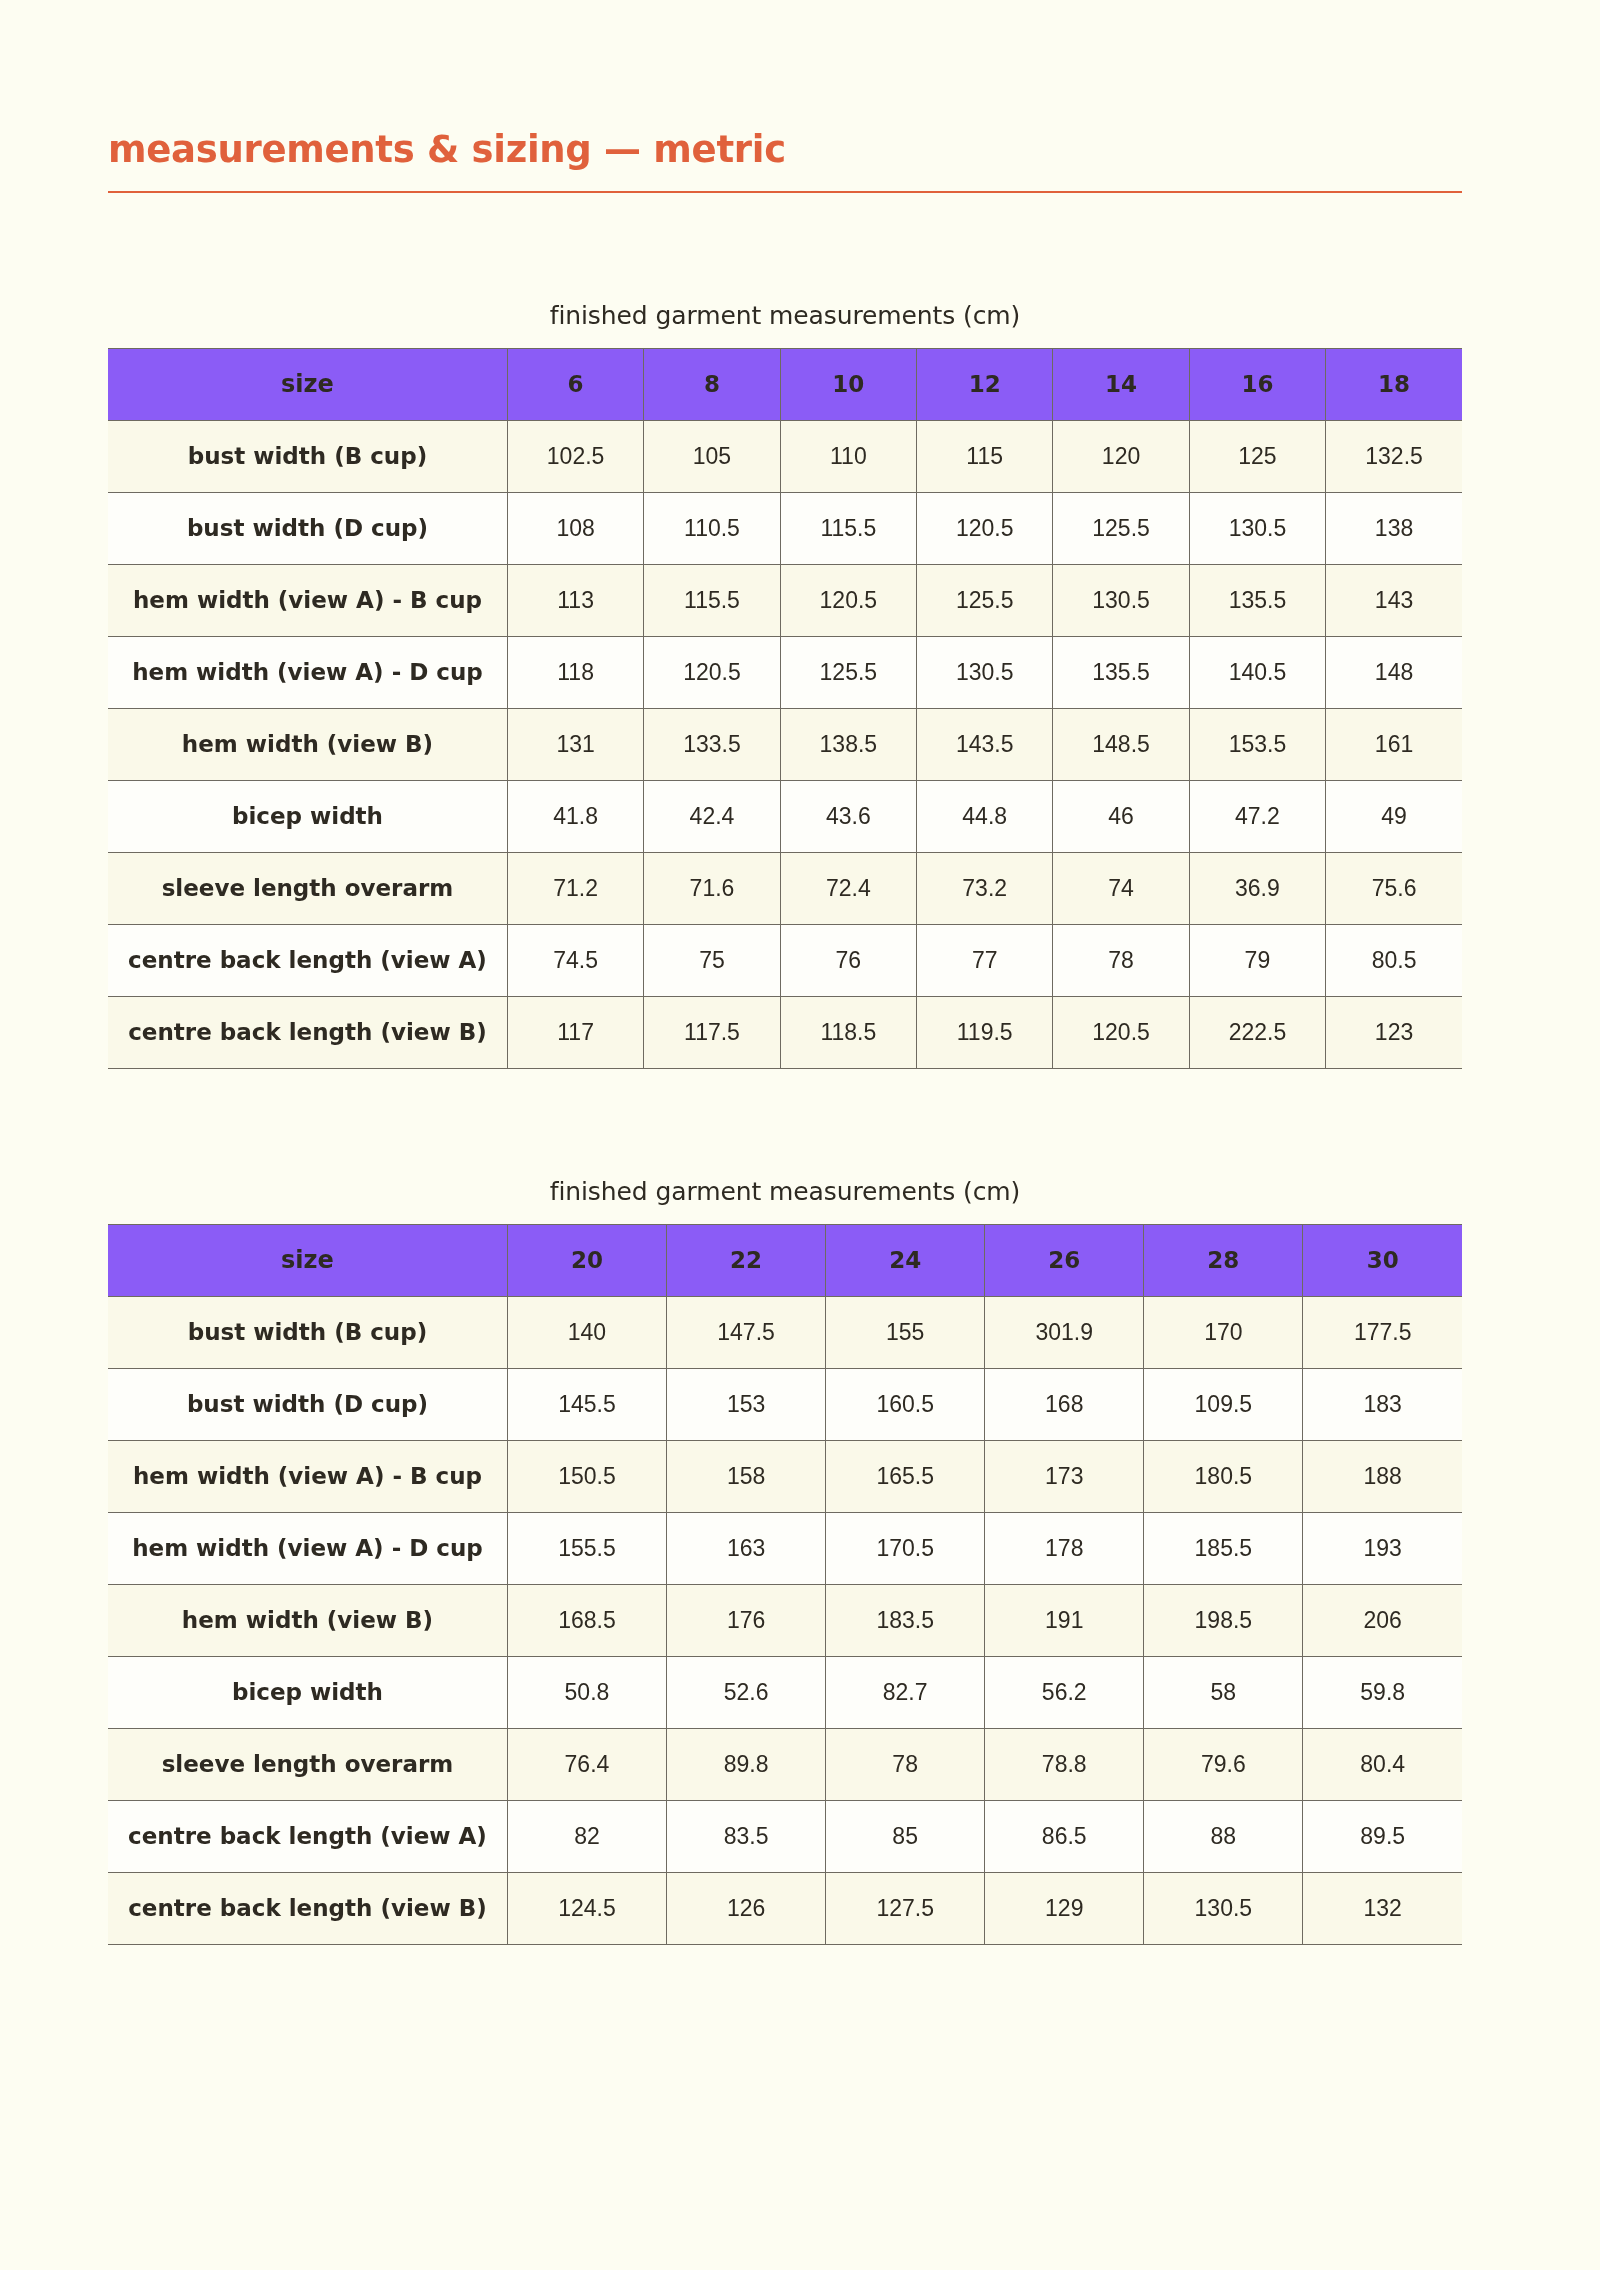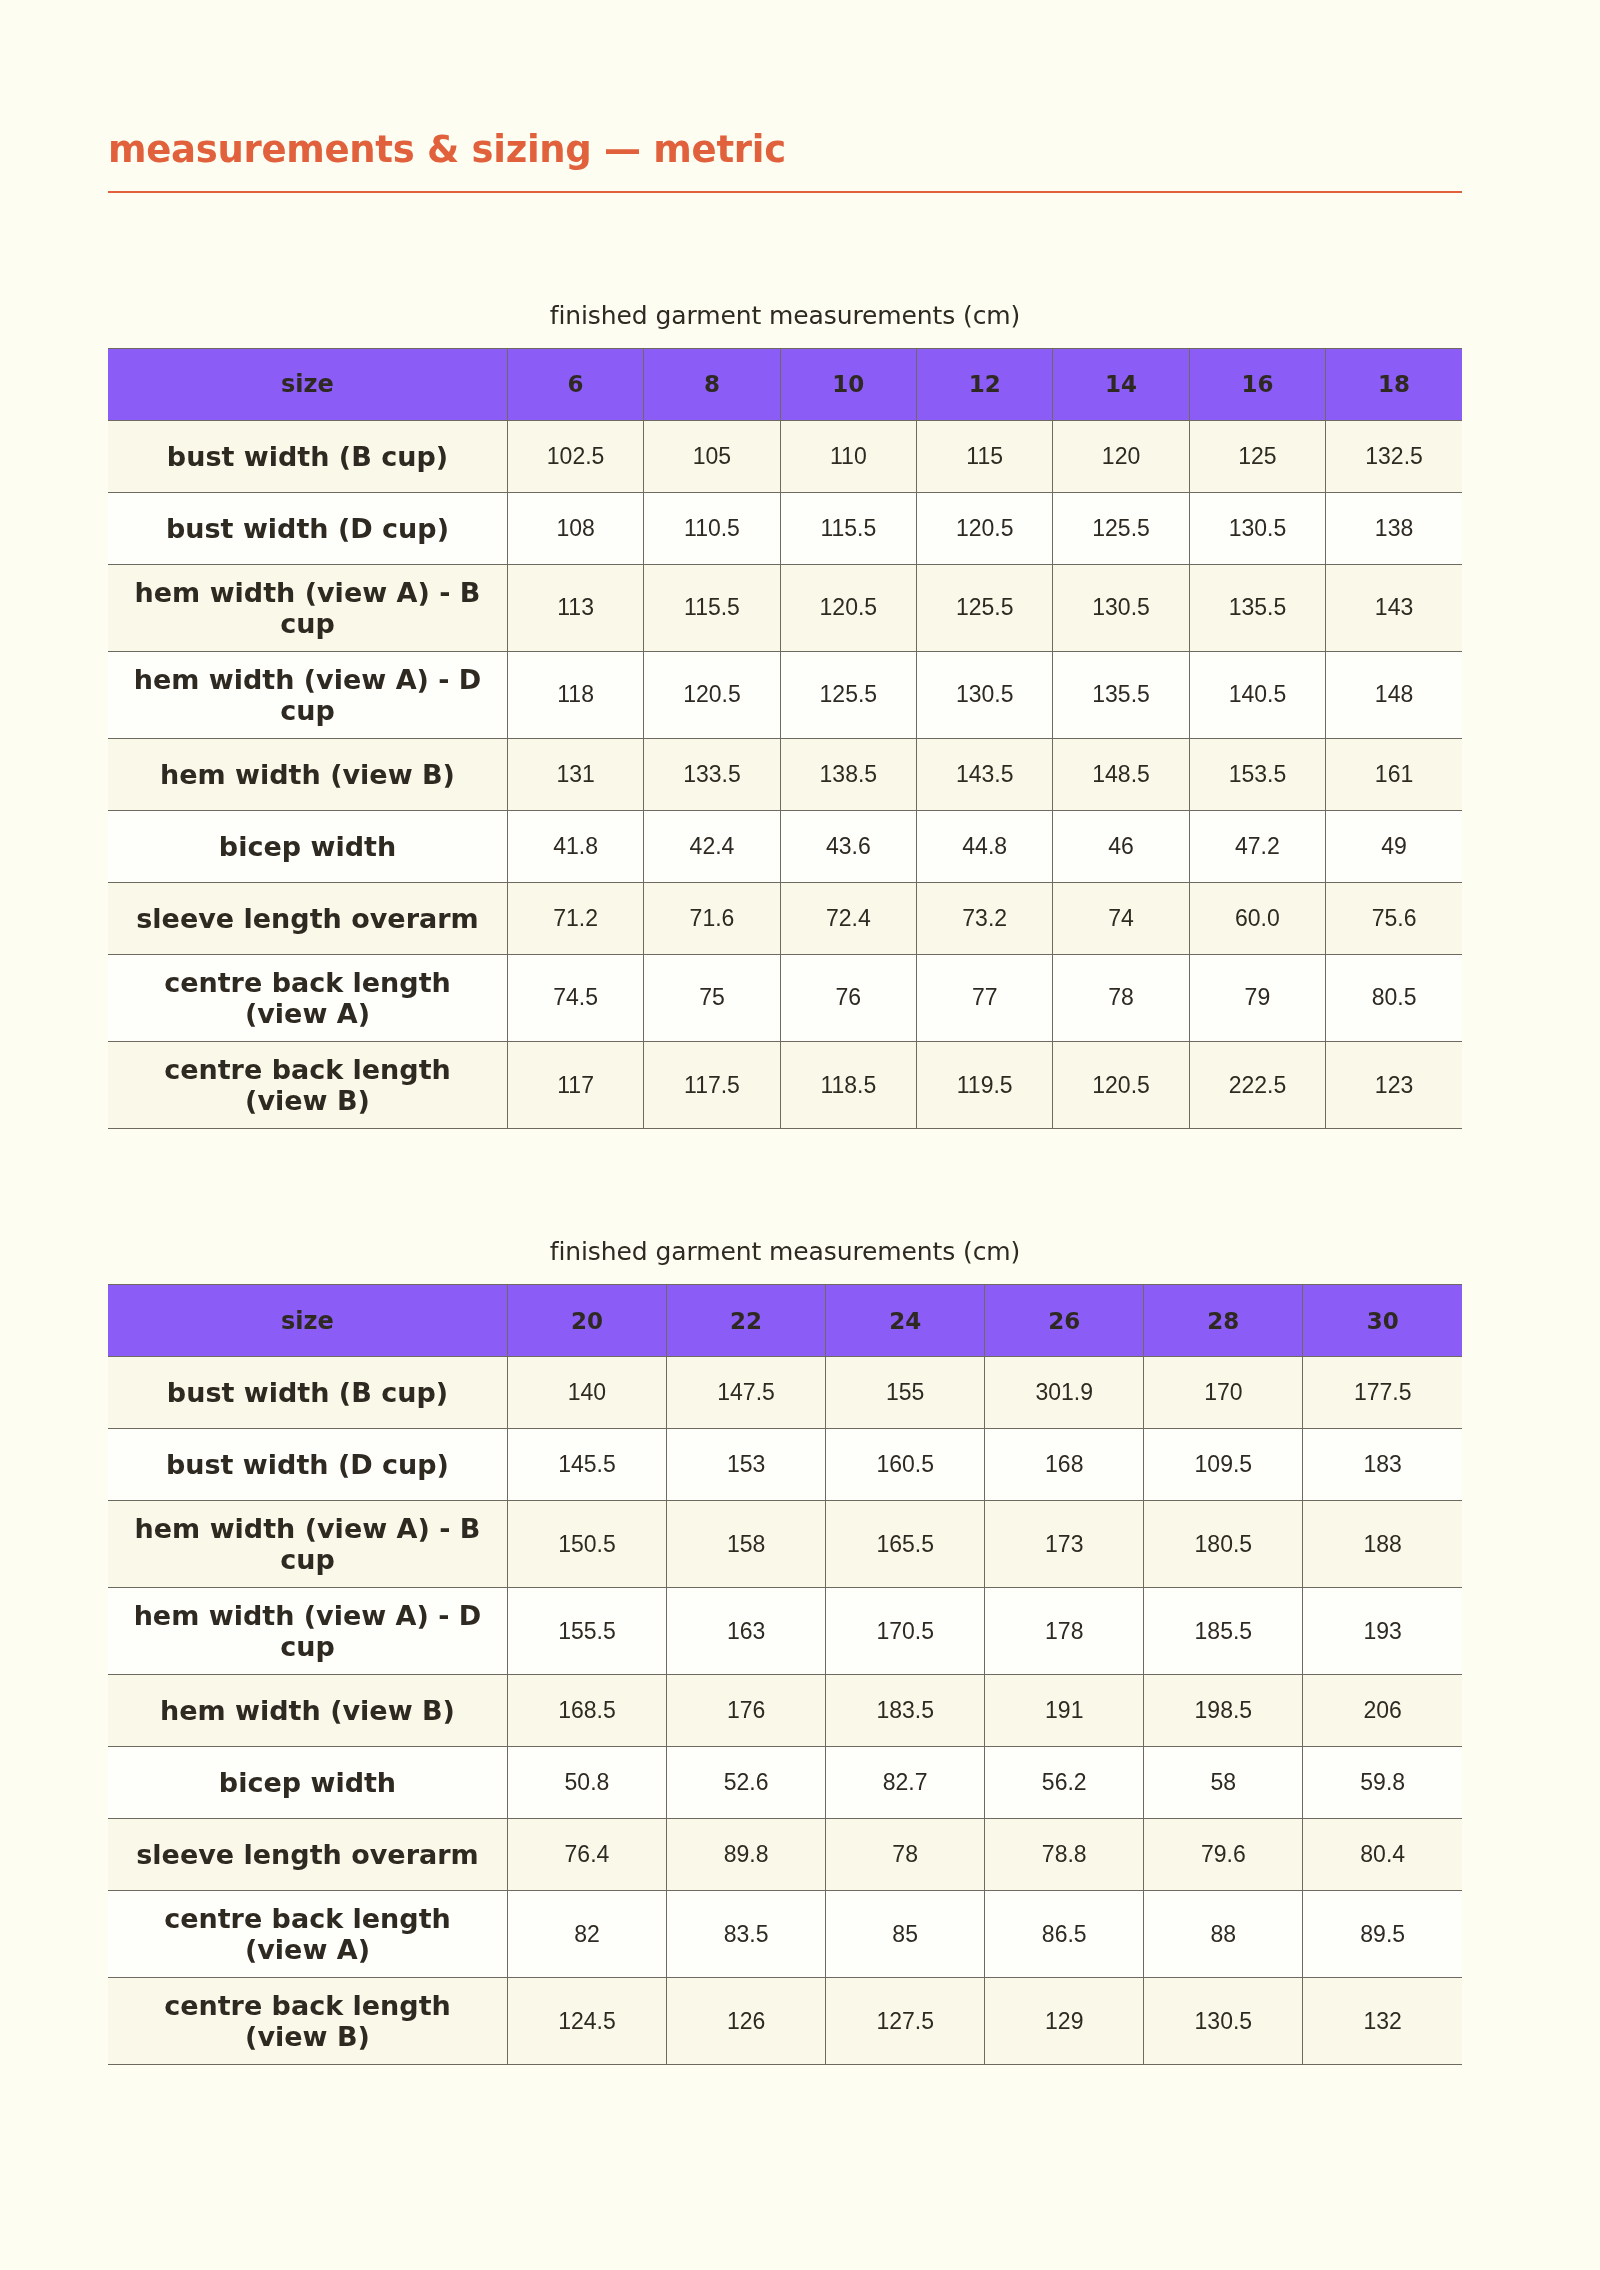--- a/index.html
+++ b/index.html
@@ -93,21 +93,21 @@
     color: #2e2a22;
     background: #fdfdf2;
   }
   table.meas thead th.label-head {
     font-size: 24px;
   }
 
   table.meas tbody th.row-label {
     font-family: "DejaVu Sans", sans-serif;
     font-weight: bold;
-    font-size: 27px;
+    font-size: 23px;
     color: #2e2a22;
     text-align: center;
     padding: 12px 14px;
     line-height: 1.15;
   }
   table.meas tbody td.value {
     font-family: "Liberation Sans", sans-serif;
     font-weight: normal;
     font-size: 23px;
     color: #2e2a22;
@@ -222,21 +222,21 @@
             <td class="value">47.2</td>
             <td class="value">49</td>
           </tr>
           <tr>
             <th class="row-label">sleeve length overarm</th>
             <td class="value">71.2</td>
             <td class="value">71.6</td>
             <td class="value">72.4</td>
             <td class="value">73.2</td>
             <td class="value">74</td>
-            <td class="value">60.0</td>
+            <td class="value">36.9</td>
             <td class="value">75.6</td>
           </tr>
           <tr>
             <th class="row-label">centre back length (view A)</th>
             <td class="value">74.5</td>
             <td class="value">75</td>
             <td class="value">76</td>
             <td class="value">77</td>
             <td class="value">78</td>
             <td class="value">79</td>

